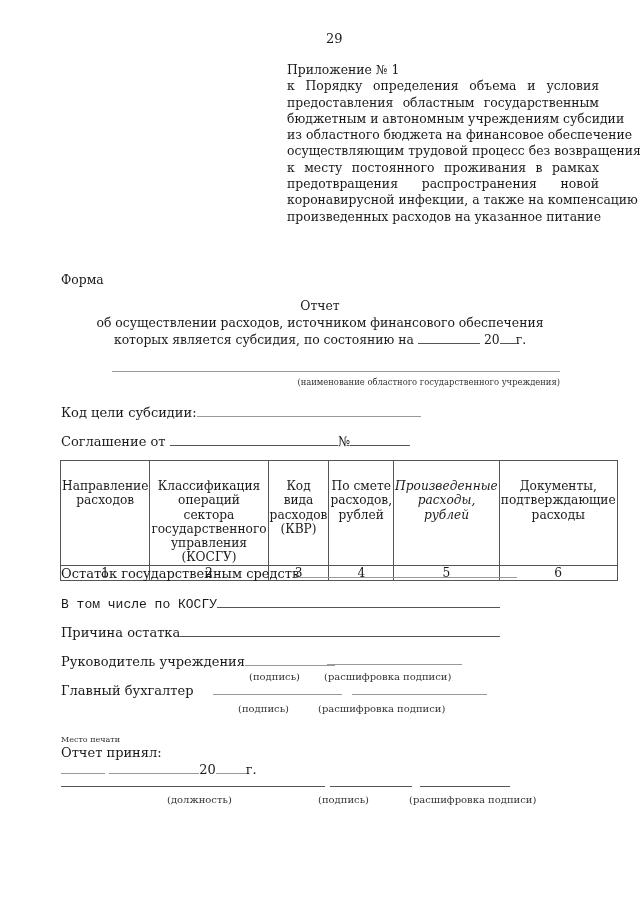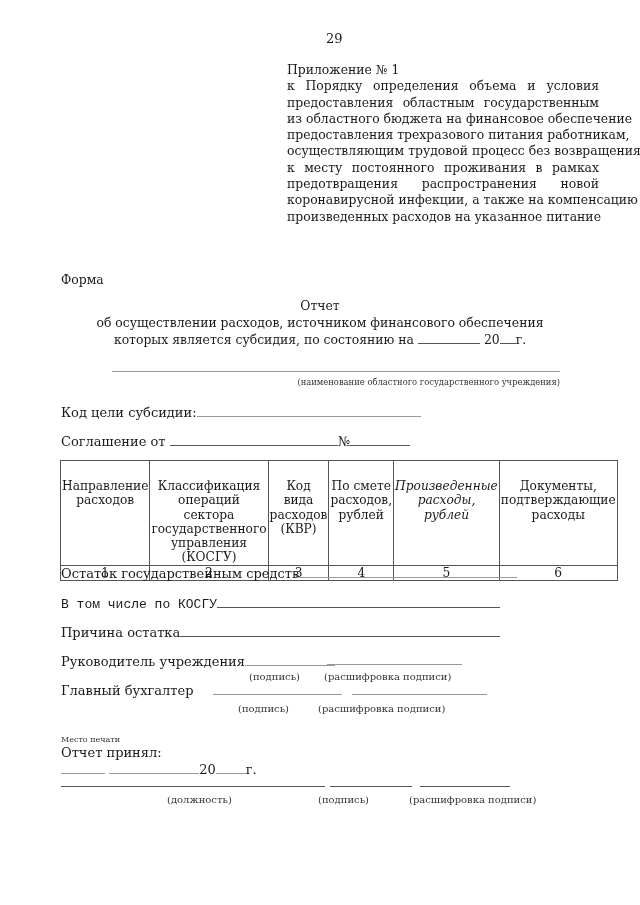--- a/index.html
+++ b/index.html
@@ -37,22 +37,22 @@
   </style>
 </head>
 <body>
 
 <div class="abs page-number">29</div>
 
 <div class="abs appendix">
   <div class="title">Приложение № 1</div>
   <div class="jl">к Порядку определения объема и условия</div>
   <div class="jl">предоставления областным государственным</div>
+  <div class="jl">бюджетным и автономным учреждениям субсидии</div>
   <div class="jl">из областного бюджета на финансовое обеспечение</div>
-  <div class="jl">предоставления трехразового питания работникам,</div>
   <div class="jl">осуществляющим трудовой процесс без возвращения</div>
   <div class="jl">к месту постоянного проживания в рамках</div>
   <div class="jl">предотвращения распространения новой</div>
   <div class="jl">коронавирусной инфекции, а также на компенсацию</div>
   <div class="ll">произведенных расходов на указанное питание</div>
 </div>
 
 <div class="abs forma">Форма</div>
 
 <div class="abs report-title">

